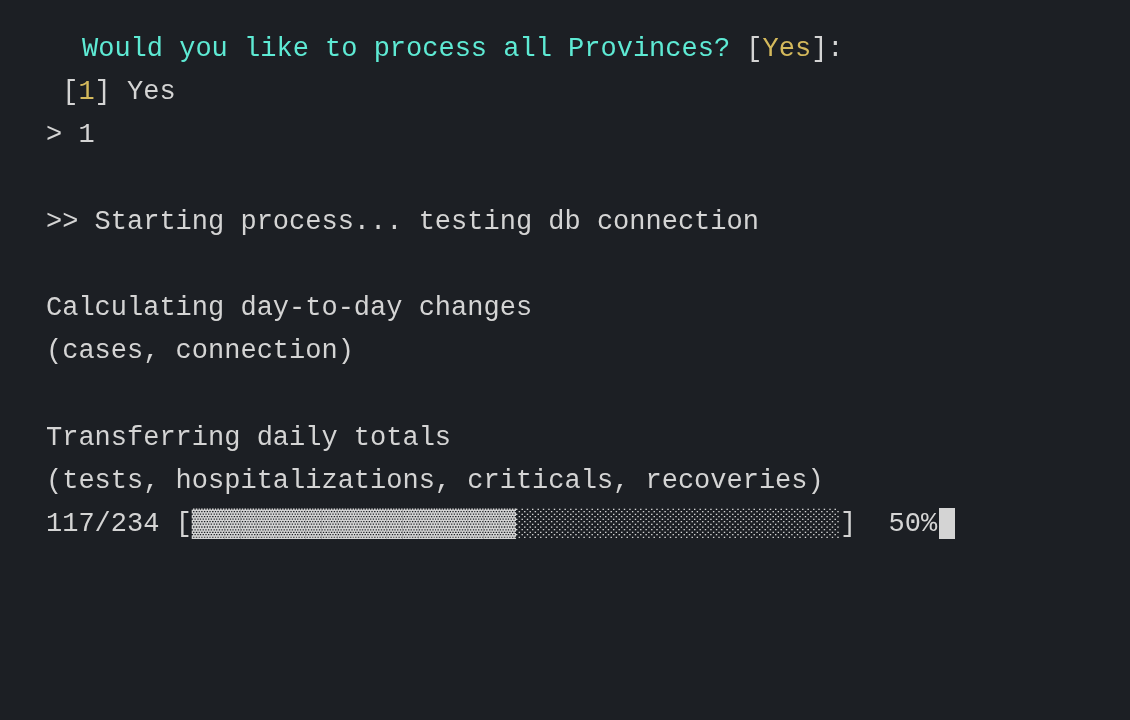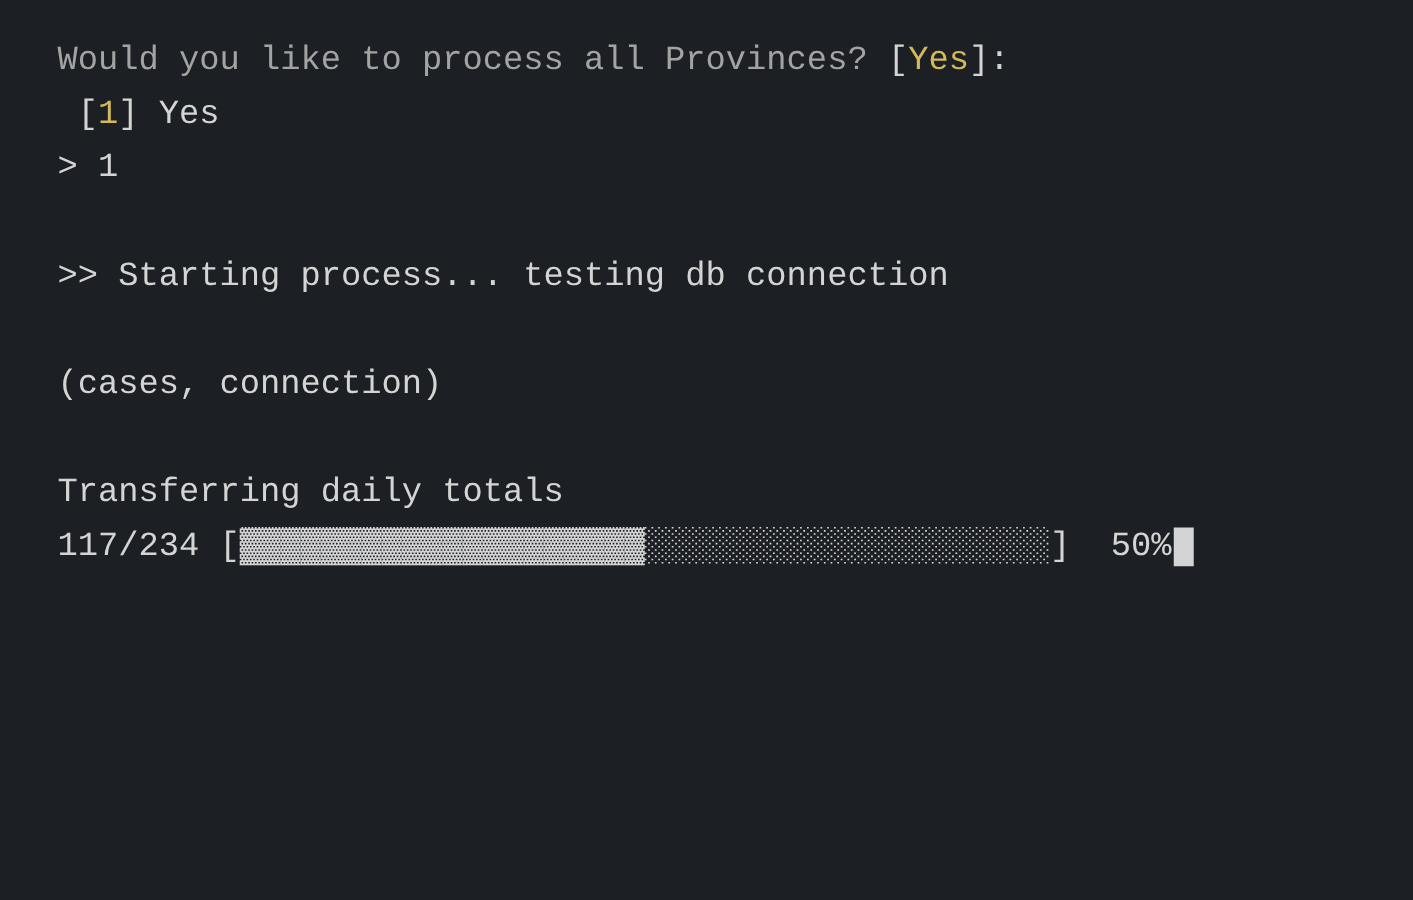--- a/index.html
+++ b/index.html
@@ -12,21 +12,22 @@
       color: #d4d4d4;
       font-family: 'SF Mono', 'Monaco', 'Menlo', 'Consolas', 'Courier New', monospace;
       font-size: 27px;
       line-height: 1.6;
       padding: 28px 46px;
       width: 1130px;
       height: 720px;
       overflow: hidden;
     }
     .prompt-question {
-      color: #a3a3a3;
+      color: #5eead4;
+      margin-left: 36px;
     }
     .bracket {
       color: #d4d4d4;
     }
     .default-yes {
       color: #d4b95c;
     }
     .colon {
       color: #d4d4d4;
     }
@@ -48,17 +49,19 @@
 </head>
 <body>
 
 <div class="terminal">
   <div class="line"><span class="prompt-question">Would you like to process all Provinces?</span><span class="bracket"> [</span><span class="default-yes">Yes</span><span class="bracket">]</span><span class="colon">:</span></div>
   <div class="line"><span> [</span><span class="option-num">1</span><span>] </span><span>Yes</span></div>
   <div class="line"><span>&gt; </span><span>1</span></div>
   <div class="line">&nbsp;</div>
   <div class="line">&gt;&gt; Starting process... testing db connection</div>
   <div class="line">&nbsp;</div>
+  <div class="line">Calculating day-to-day changes</div>
   <div class="line">(cases, connection)</div>
   <div class="line">&nbsp;</div>
   <div class="line">Transferring daily totals</div>
+  <div class="line">(tests, hospitalizations, criticals, recoveries)</div>
   <div class="line"><span>117/234 </span><span>[▓▓▓▓▓▓▓▓▓▓▓▓▓▓▓▓▓▓▓▓░░░░░░░░░░░░░░░░░░░░]  50%</span><span class="cursor-block"></span></div>
 </div>
 
 </body></html>

